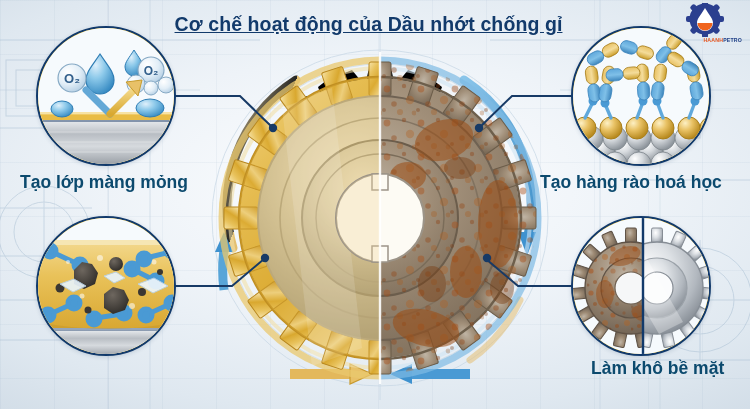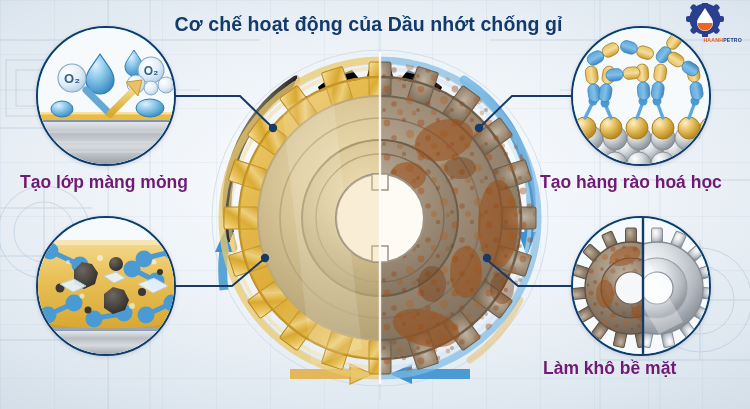--- a/index.html
+++ b/index.html
@@ -28,58 +28,59 @@
   }
 
   
   .title {
     position:absolute; left:0; right:13px; top:13px;
     text-align:center;
     font-size:19.5px; font-weight:bold;
     color:#123a6b;
     letter-spacing:.1px;
     z-index:40;
+    text-decoration:underline;
   }
 
   
   .logo { position:absolute; right:6px; top:3px; width:78px; height:40px; z-index:45; }
   .logo-txt {
     position:absolute; left:0; right:2px; bottom:0;
     font-size:5.2px; font-weight:bold; text-align:right;
     letter-spacing:.2px; white-space:nowrap;
   }
   .logo-txt .o { color:#e8561f; }
   .logo-txt .b { color:#1f3f86; }
 
   
   .gear-wrap { position:absolute; left:212px; top:48px; width:336px; height:340px; z-index:20; }
 
   
   .circle {
     position:absolute; width:140px; height:140px; border-radius:50%;
     border:2.6px solid #123a6b;
     overflow:hidden; z-index:30;
-    background:#5eead4;
+    background:#eab308;
     box-shadow:0 1px 4px rgba(30,60,100,.18);
   }
   .c-tl { left:36px;  top:26px; }
   .c-bl { left:36px;  top:216px; }
   .c-tr { left:571px; top:26px; }
   .c-br { left:571px; top:216px; }
 
   
   .cap {
     position:absolute; z-index:35;
-    font-size:17.5px; font-weight:bold; color:#701a75;
+    font-size:17.5px; font-weight:bold; color:#0c4a6e;
     white-space:nowrap;
   }
   .cap-tl { left:20px;  top:172px; }
   .cap-bl { left:20px;  top:358px; }
   .cap-tr { left:540px; top:172px; }
-  .cap-br { left:543px; top:358px; }
+  .cap-br { left:591px; top:358px; }
 
   
   .connectors { position:absolute; inset:0; z-index:25; pointer-events:none; }
   .arrows-svg { position:absolute; inset:0; z-index:18; pointer-events:none; }
 </style>
 </head>
 <body>
 
 <div id="stage">
 

